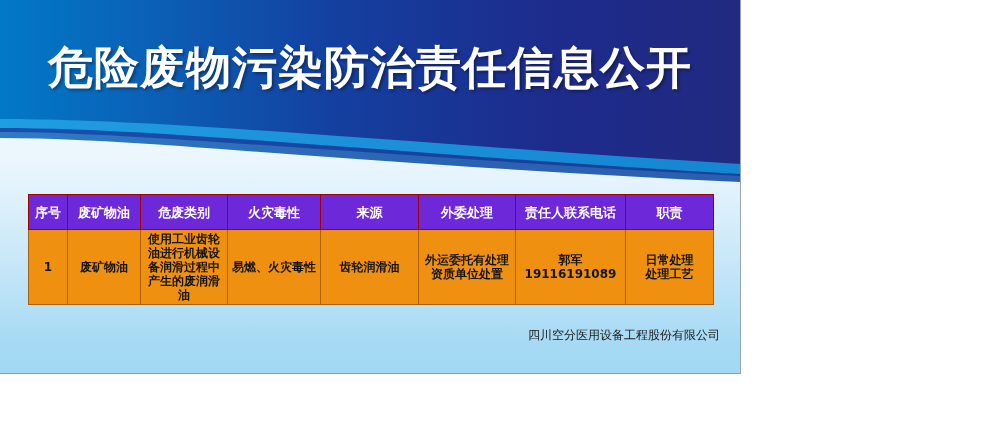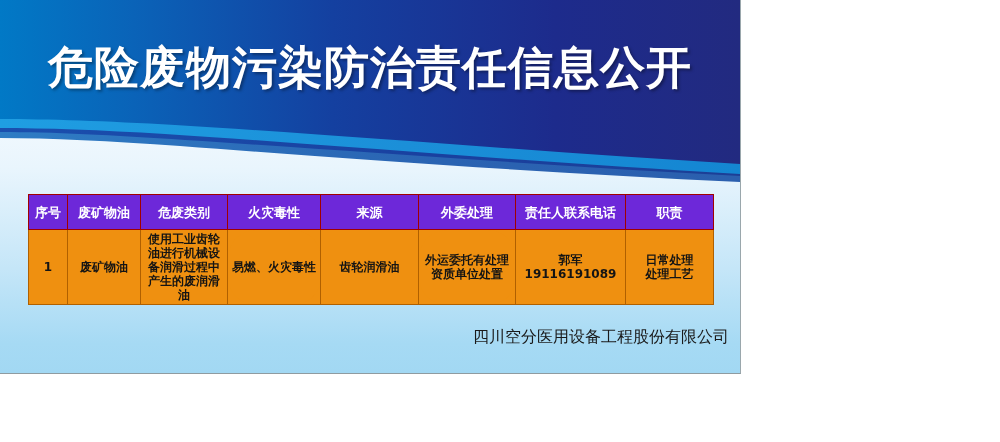--- a/index.html
+++ b/index.html
@@ -105,25 +105,25 @@
   .c-src   { width: 98px; }
   .c-proc  { width: 97px; }
   .c-phone { width: 110px; }
   .c-duty  { width: 88px; }
 
   td.narrow-wrap { padding-left: 4px; padding-right: 4px; border-radius: 28px; }
 
   
   #company {
     position: absolute;
-    left: 16px;
+    left: 7px;
     top: 327px;
     width: 713px;
     text-align: right;
-    font-size: 16px;
+    font-size: 12px;
     color: #1a1a1a;
     letter-spacing: 0px;
     font-family: "DejaVu Sans", "Liberation Sans", sans-serif;
   }
 </style>
 </head>
 <body>
 
 <div id="poster">
 

